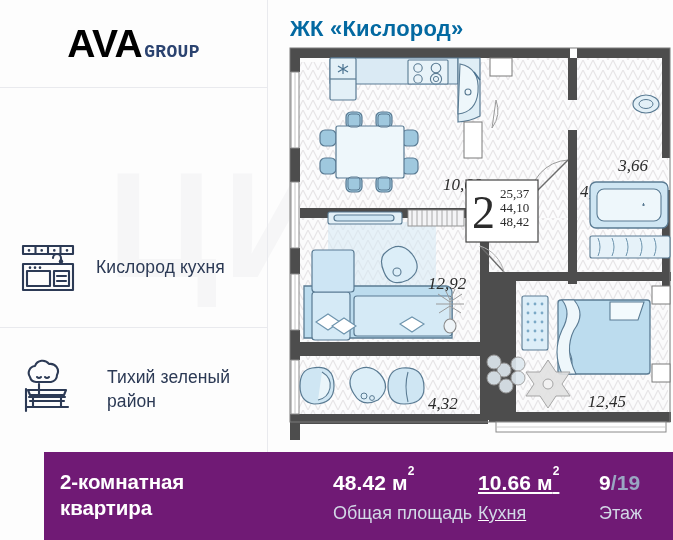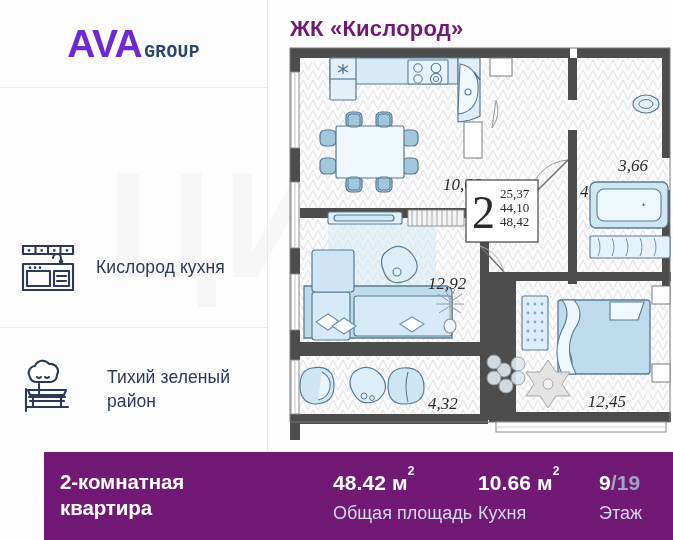--- a/index.html
+++ b/index.html
@@ -38,21 +38,21 @@
     z-index: 2;
   }
   .logo-area {
     position: absolute;
     left: 0; top: 0; width: 267px; height: 88px;
     border-bottom: 1px solid #e9eaee;
     display: flex; align-items: center; justify-content: center;
   }
   .logo-wrap { display: flex; align-items: baseline; }
   .logo-ava {
-    font-size: 39px; font-weight: 700; color: #6d28d9;
+    font-size: 39px; font-weight: 700; color: #000000;
     letter-spacing: -0.5px; line-height: 1;
   }
   .logo-group {
     font-size: 18px; font-weight: 600; color: #2b4370;
     letter-spacing: 0.3px; margin-left: 2px; line-height: 1; font-family: Liberation Mono, monospace;
   }
 
   .feature {
     position: absolute;
     left: 0; width: 267px; height: 120px;
@@ -86,21 +86,21 @@
   .plan-area {
     position: absolute;
     left: 268px; top: 0;
     width: 405px; height: 452px;
     z-index: 1;
   }
   .plan-title {
     position: absolute;
     left: 22px; top: 16px;
     font-size: 22px; font-weight: 700;
-    color: #701a75;
+    color: #0369a1;
     letter-spacing: 0.2px;
   }
   .plan-svg {
     position: absolute;
     left: 0; top: 0;
   }
 
   
   .bottom-bar {
     position: absolute;
@@ -125,21 +125,21 @@
     line-height: 1.1; white-space: nowrap;
     letter-spacing: 0.1px;
   }
   .bb-stat .val sup { font-size: 12px; font-weight: 700; top: -0.55em; position: relative; }
   .bb-stat .sub {
     font-size: 18px; font-weight: 400;
     color: #d2d8e6; margin-top: 9px;
     white-space: nowrap;
   }
   .bb-stat.s0 { left: 289px; }
-  .bb-stat.s1 { left: 434px; }
+  .bb-stat.s1 { left: 434px; text-decoration: underline; }
   .bb-stat.s2 { left: 555px; }
   .floor-total { color: #9aa6c2; font-weight: 700; }
 </style>
 </head>
 <body>
 
 <div id="root">
 
   <div class="watermark">ЦИАН</div>
 

